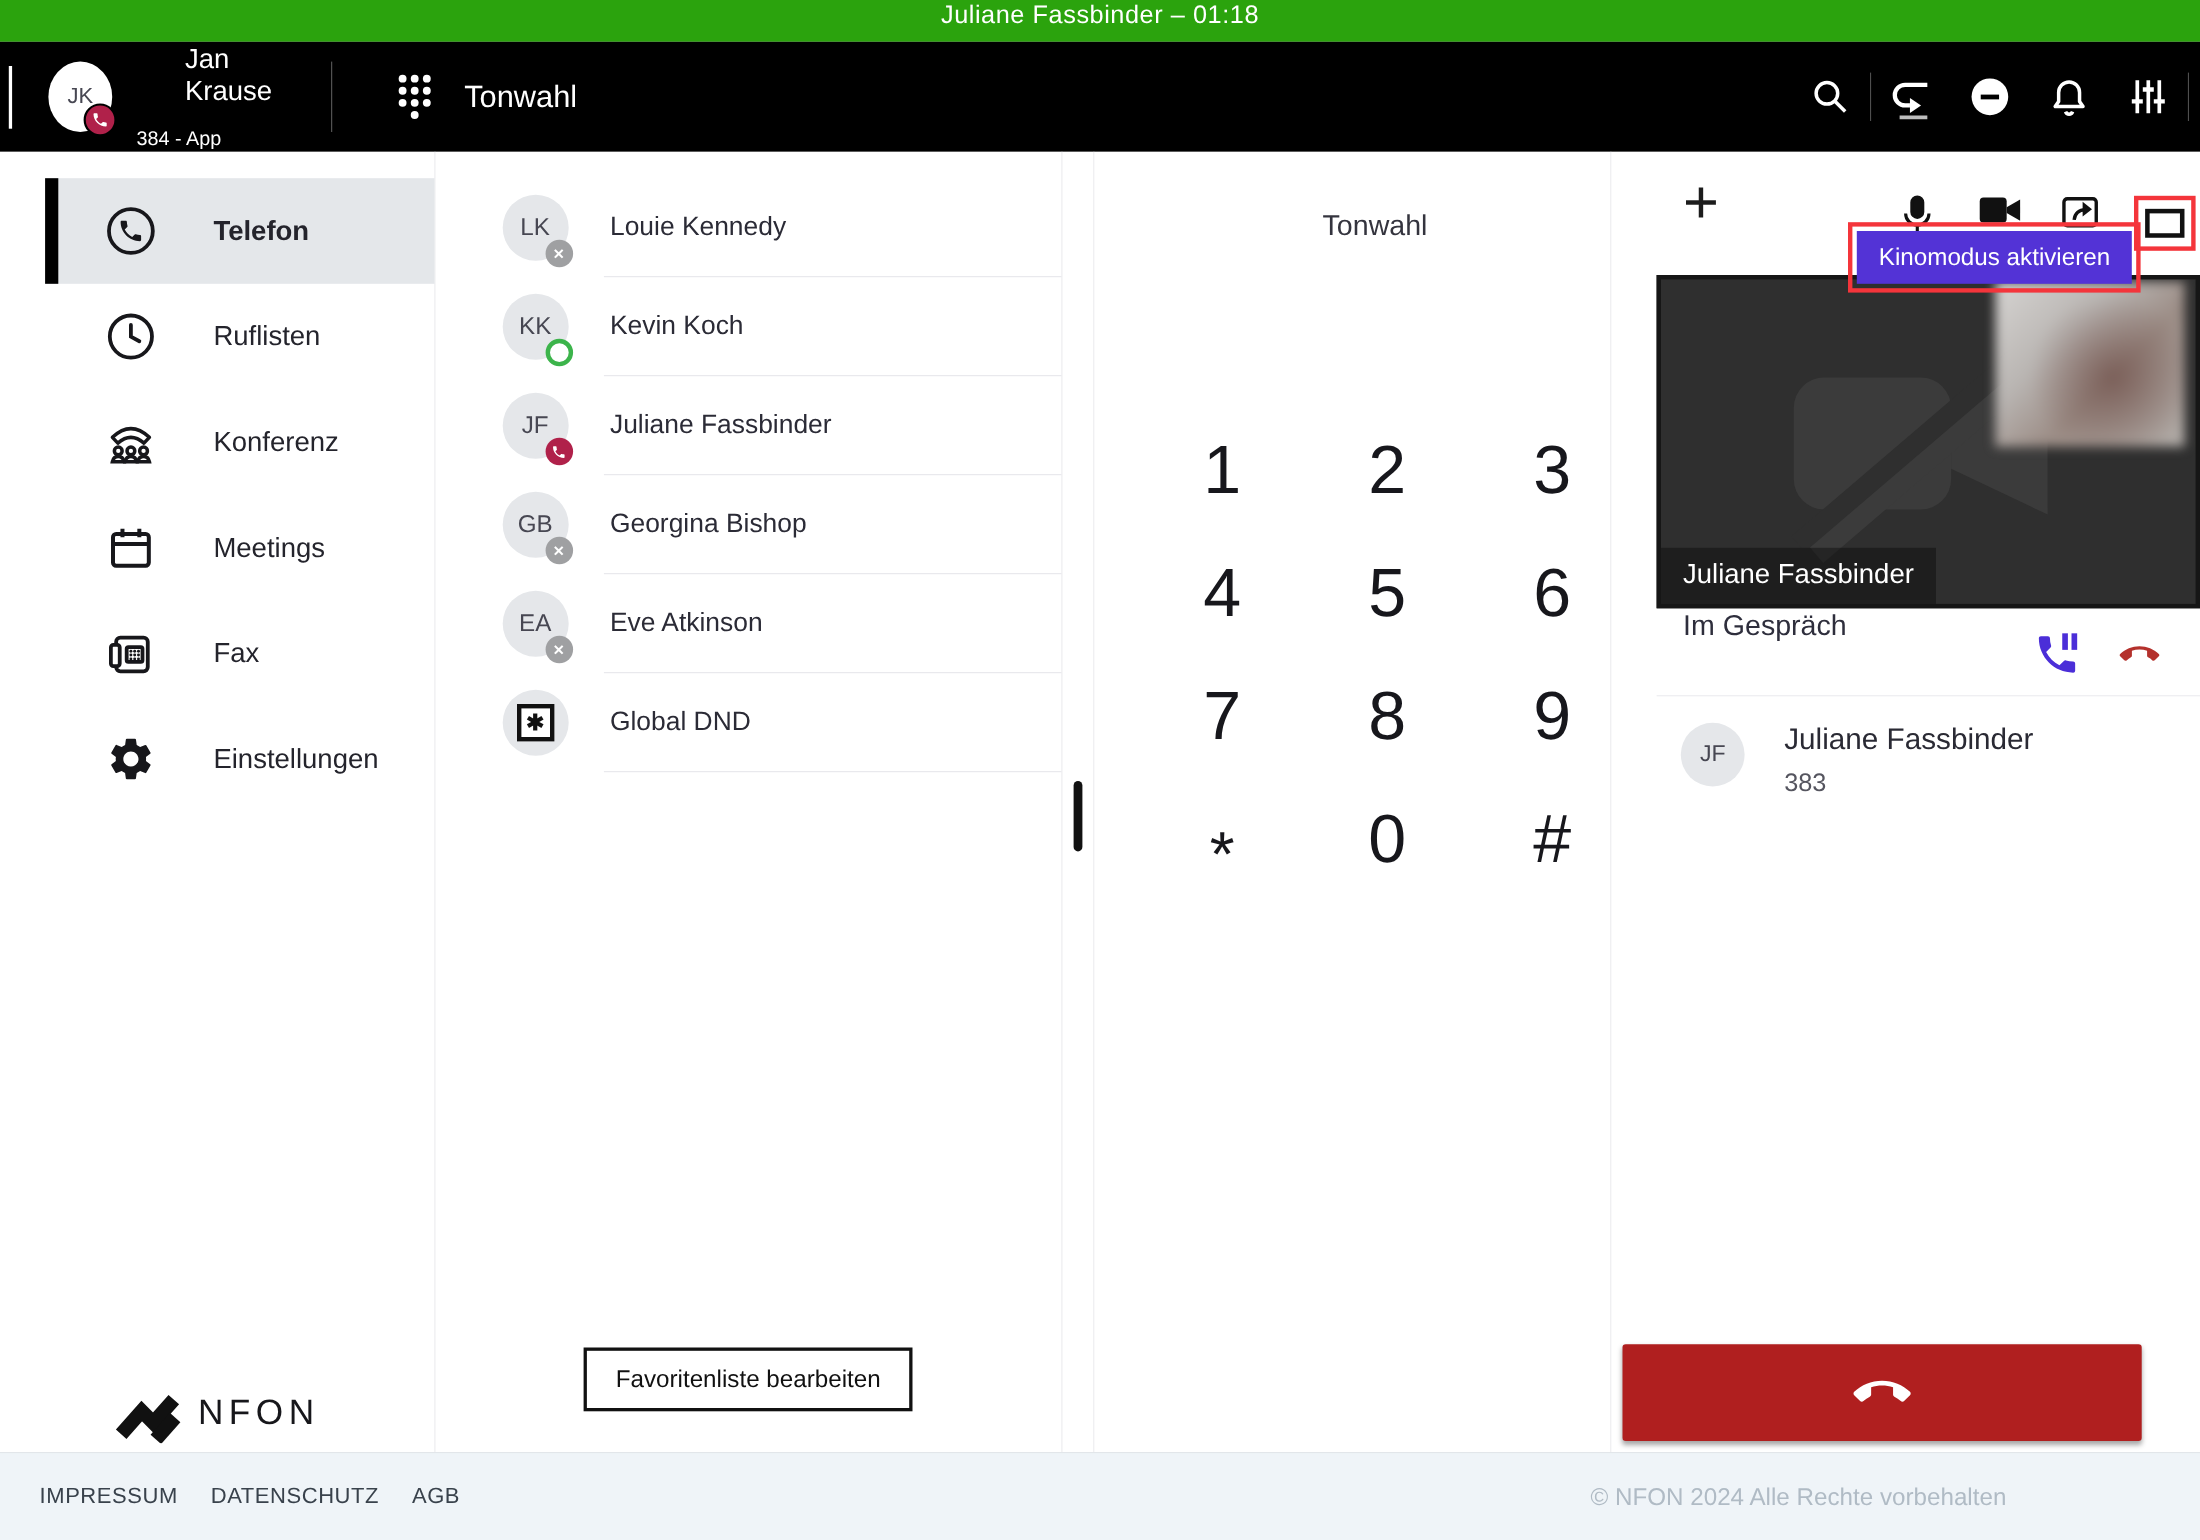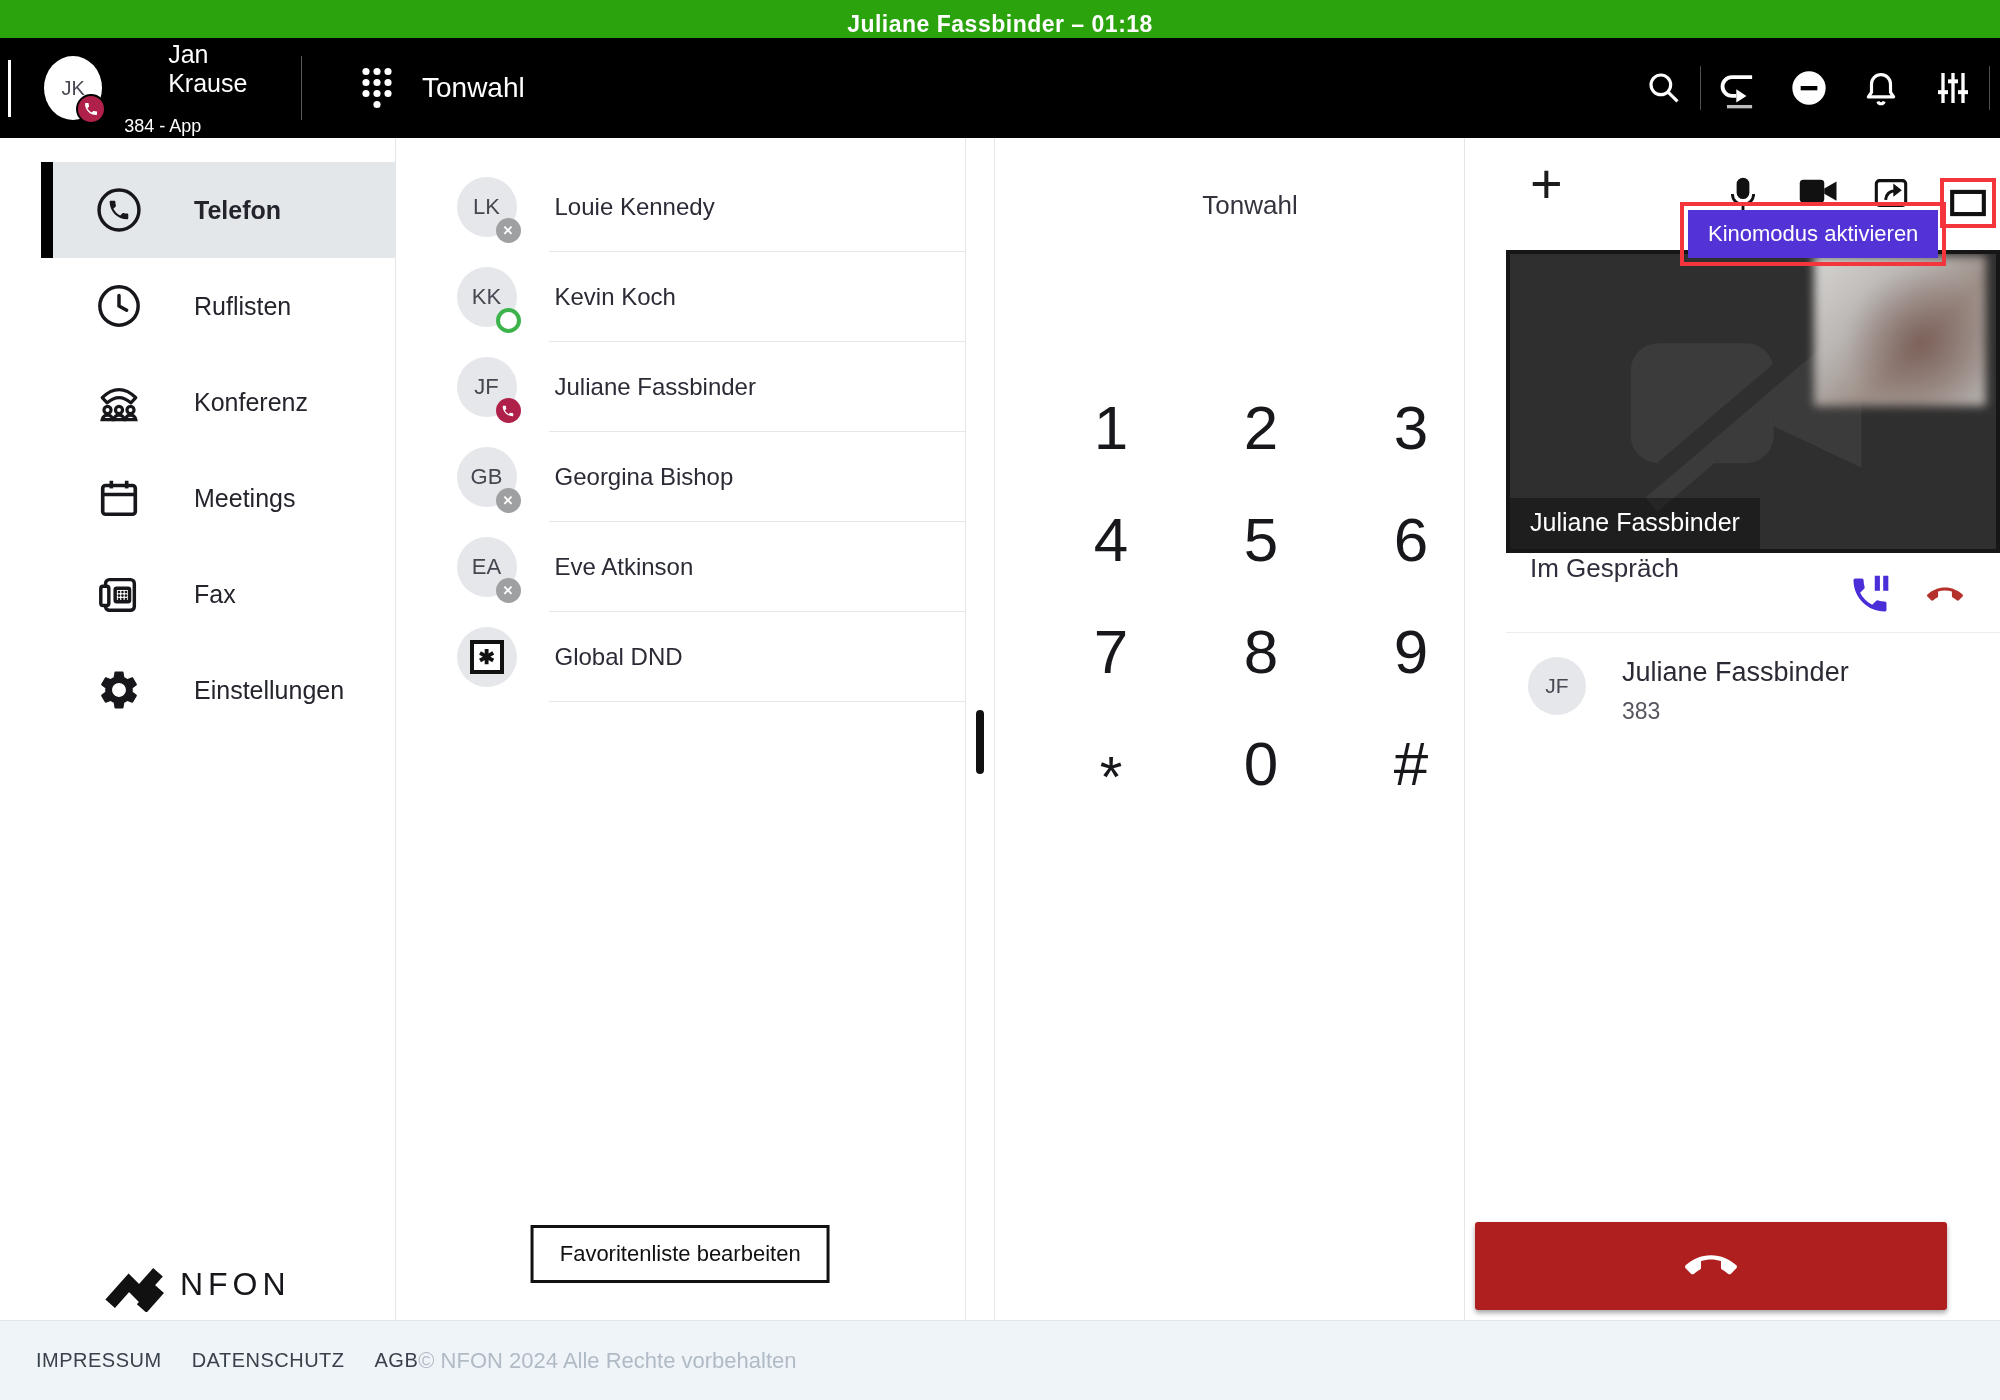--- a/index.html
+++ b/index.html
@@ -2,22 +2,22 @@
 <html style="--status-green: #2BA30D; --busy-red: #B0214A; --free-green: #3CB44B; --accent-purple: #5333D6; --annot-red: #F4353B; --hangup-red: #B01F1F; --hold-purple: #4B2ED8;"><head>
 <meta charset="utf-8">
 <style>
   * { margin:0; padding:0; box-sizing:border-box; }
   html,body { width:2000px; height:1400px; }
   body { font-family:"Liberation Sans", sans-serif; background:#fff; color:#24242C; }
   .page { position:relative; width:2000px; height:1400px; overflow:hidden; background:#fff; }
 
   
   .status-bar { height:38px; background:var(--status-green,#2BA30D);
-    display:flex; align-items:flex-end; justify-content:center;
-    color:#fff; font-size:23px; font-weight:700; letter-spacing:.5px; }
+    display:flex; align-items:flex-start; justify-content:center;
+    color:#fff; font-size:23px; font-weight:400; letter-spacing:.5px; }
 
   
   .app-header { position:relative; height:100px; background:#000; display:flex; align-items:center; }
   .header-accent { position:absolute; left:8px; top:22px; width:3px; height:57px; background:#fff; }
   .user-block { display:flex; align-items:center; gap:22px; margin-left:44px; width:235px; }
   .avatar { position:relative; width:64px; height:64px; border-radius:50%; background:#fff;
     display:flex; align-items:center; justify-content:center; font-size:20px; color:#474752; }
   .avatar-badge { position:absolute; right:-4px; bottom:-4px; width:30px; height:30px; border-radius:50%;
     background:var(--busy-red,#B0214A); border:2px solid #000; display:flex; align-items:center; justify-content:center; }
   .user-text .u-name { color:#fff; font-size:25px; font-weight:500;margin-left:44px; }
@@ -124,21 +124,21 @@
   .cp-contact-name { font-size:27px; color:#2A2A34; }
   .cp-contact-num { font-size:23px; color:#55555F; margin-top:10px; }
 
   .hangup-btn { position:absolute; left:10px; bottom:10px; width:472px; height:88px;
     background:var(--hangup-red,#B01F1F); border:none; border-radius:3px; cursor:pointer;
     display:flex; align-items:center; justify-content:center; box-shadow:0 3px 5px rgba(0,0,0,.35); }
   .call-panel { position:relative; }
 
   
   .app-footer { height:80px; background:#EFF4F8; border-top:1px solid #E2E6EA;
-    display:flex; align-items:center; padding:0 36px; }
+    display:flex; align-items:center; justify-content:space-between; padding:0 36px; }
   .footer-links { display:flex; gap:30px; }
   .footer-link { font-size:20px; font-weight:500; color:#39424C; letter-spacing:.5px; cursor:pointer; }
   .copyright { font-size:22px; color:#B0BBC5; margin-right:140px; }
 </style>
 </head>
 <body>
 
 <div class="page">
 
   <div class="status-bar">

